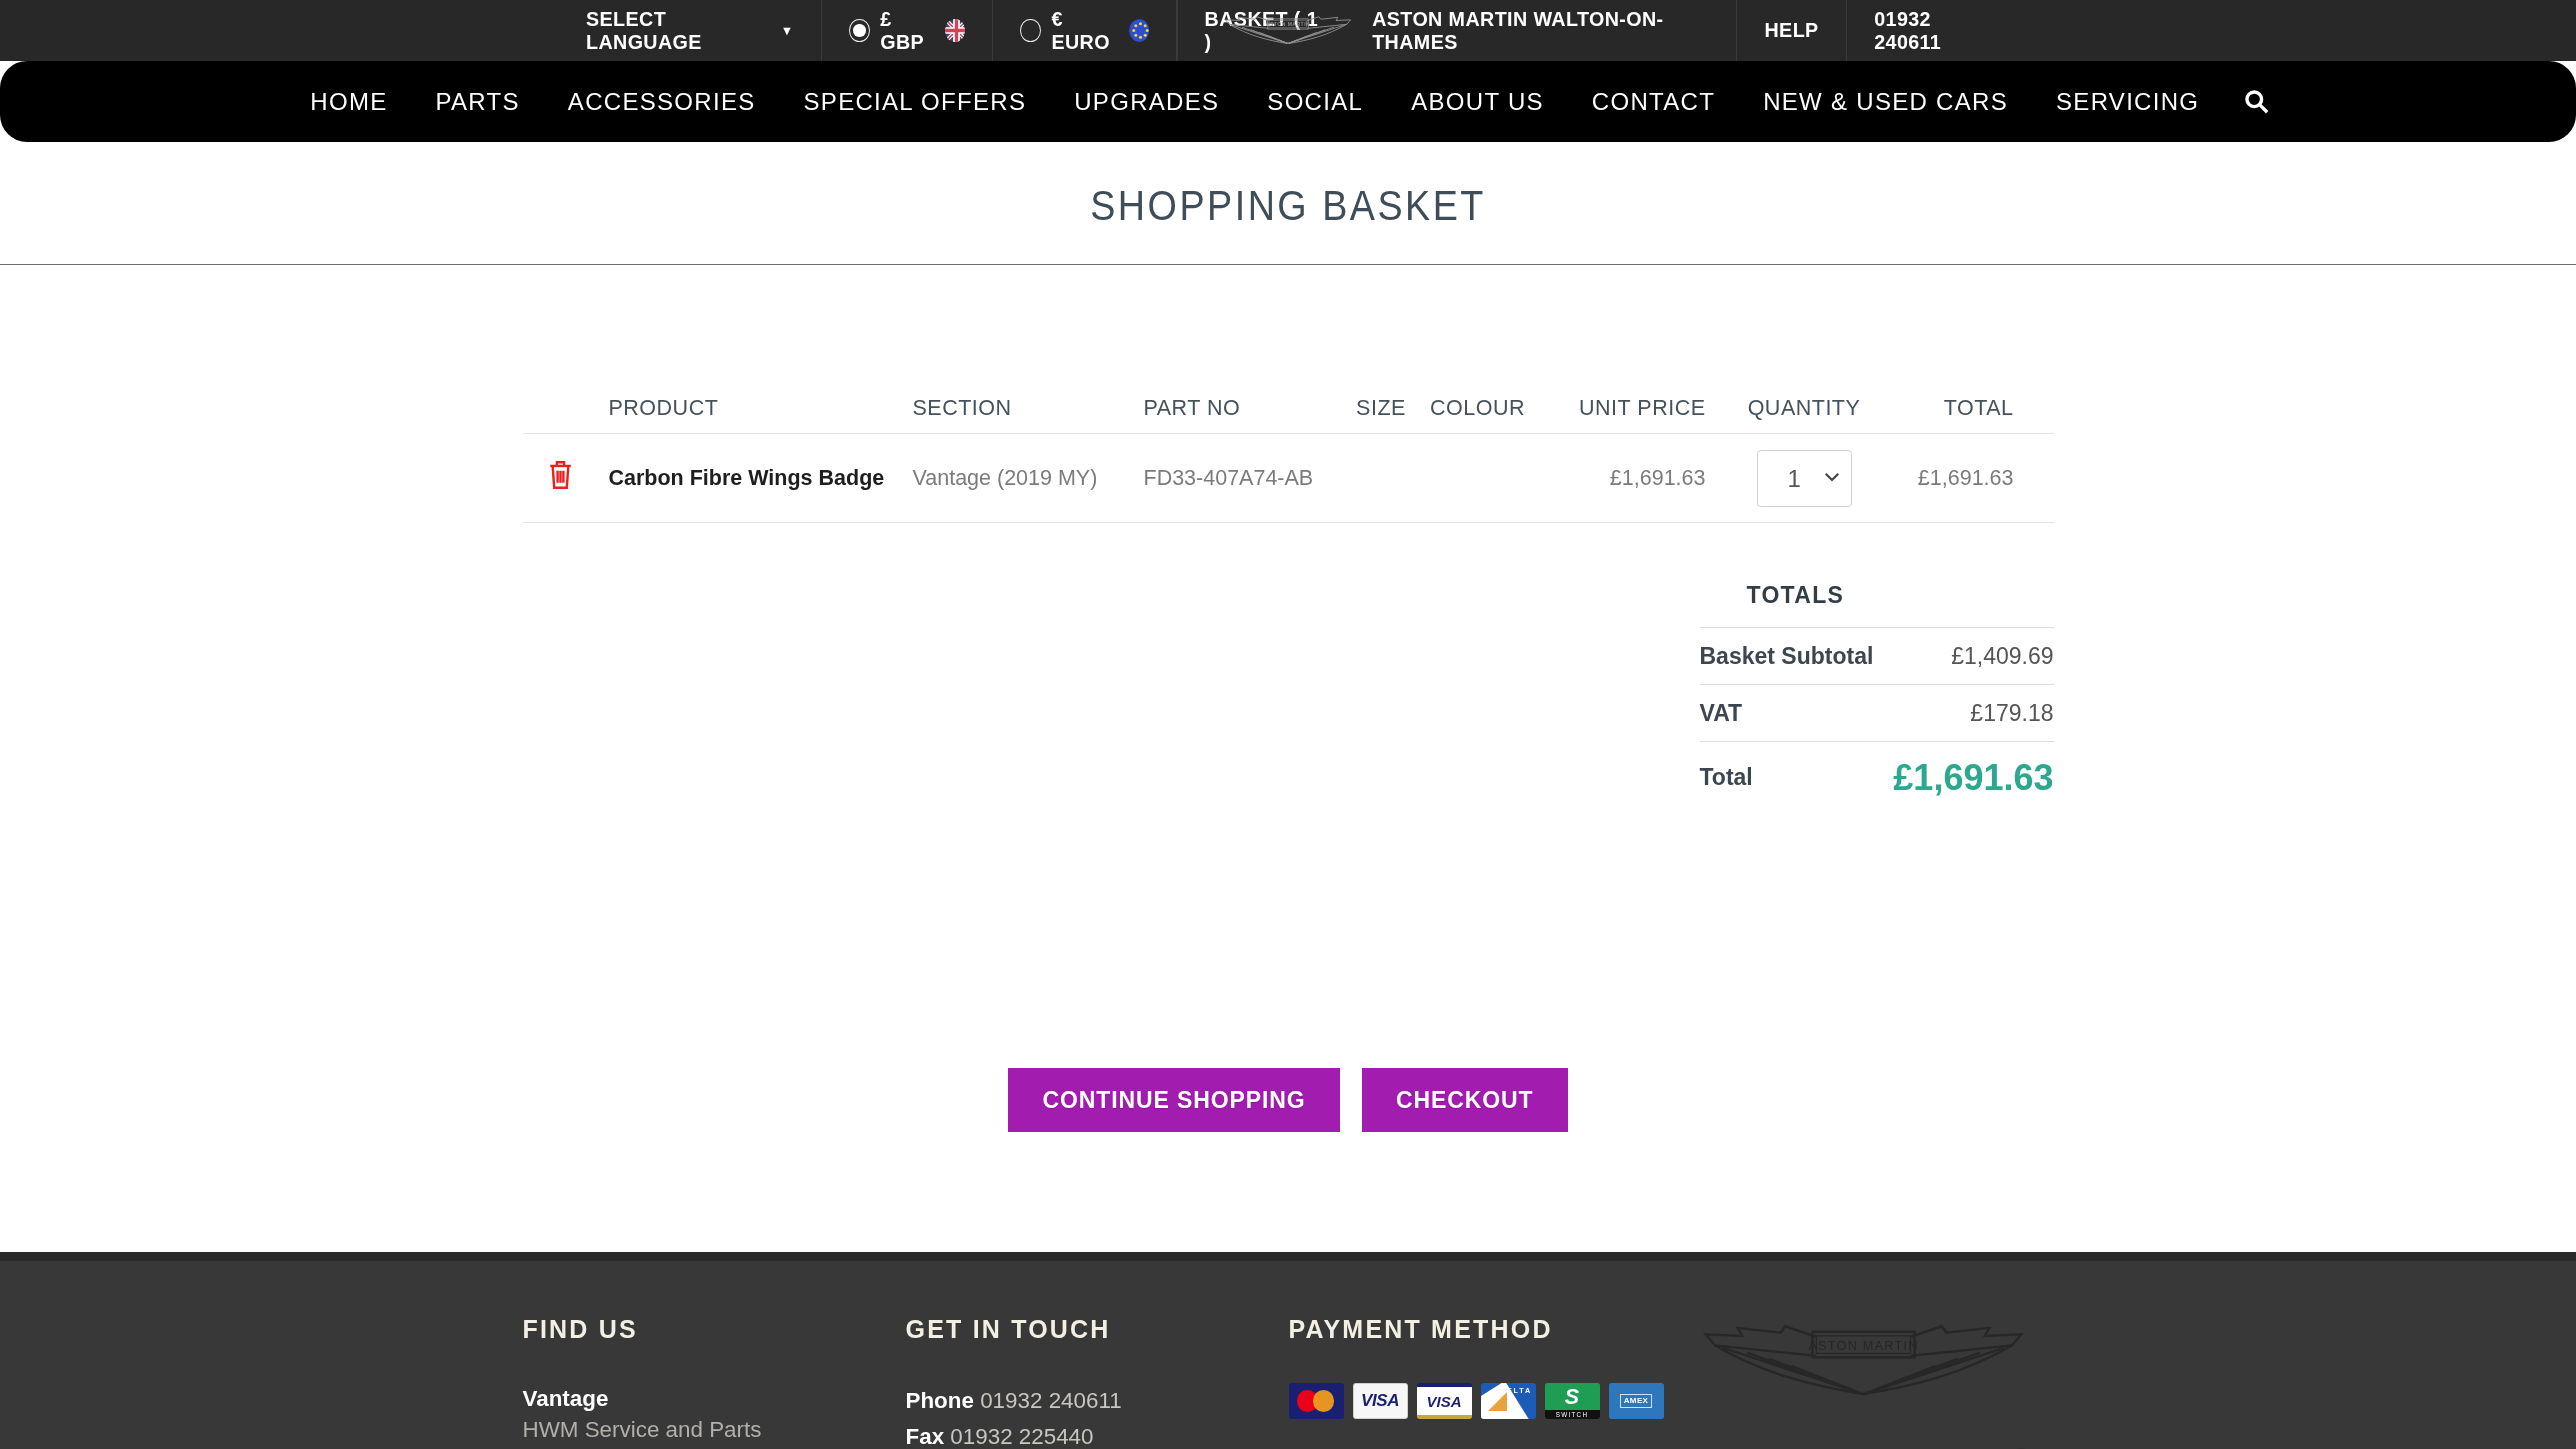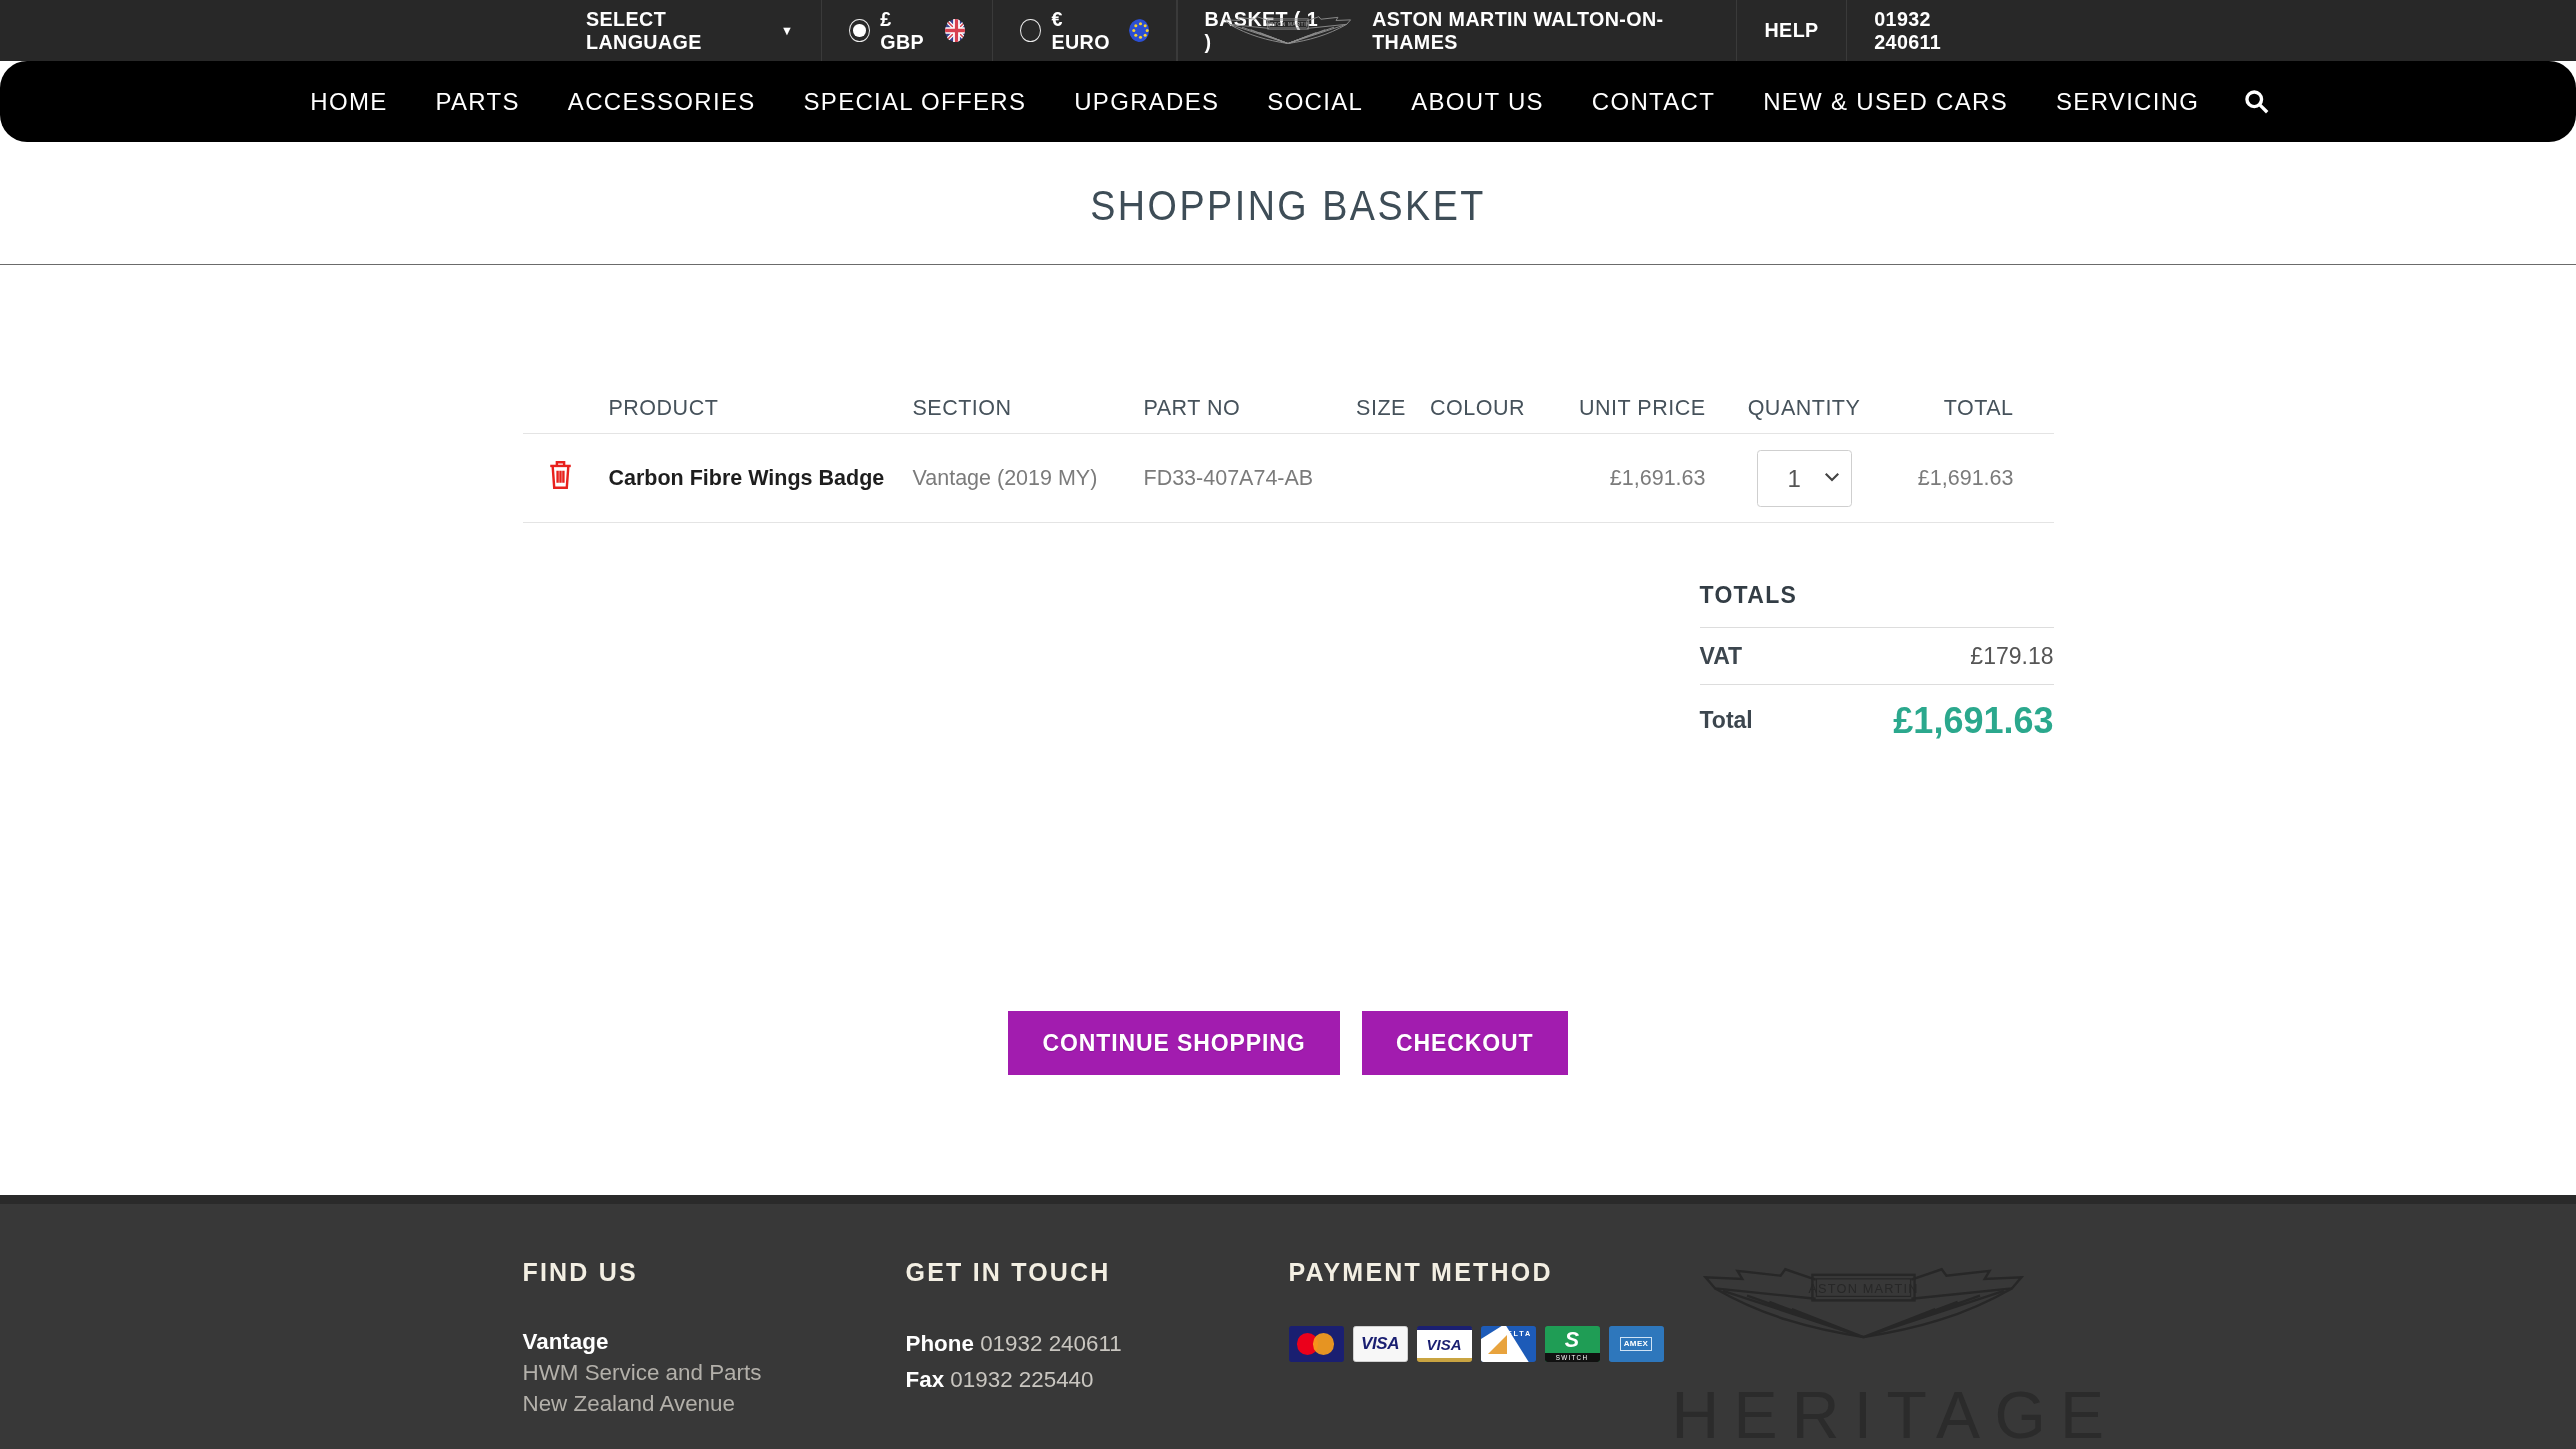--- a/index.html
+++ b/index.html
@@ -52,21 +52,21 @@
   .qty-wrap { position:relative; display:inline-block; }
   .qty-select { appearance:none; -webkit-appearance:none; width:95px; height:57px;
                 border:1.8px solid #cfcfcf; border-radius:3.6px; background:#fff;
                 font-size:24px; color:#555; padding-left:30px;
                 font-family:"Liberation Sans",sans-serif; cursor:pointer; }
   .qty-chevron { position:absolute; right:10.7px; top:21.5px; pointer-events:none; line-height:0; }
 
   
   .totals { width:354px; margin:59px 0 0 auto; }
   .totals-title { font-size:23px; font-weight:bold; color:#333d45; letter-spacing:1.3px;
-                  margin-bottom:18px; }
+                  margin-bottom:18px;margin-left:47px; }
   .totals-row { display:flex; justify-content:space-between; align-items:center;
                 height:57px; border-top:1.8px solid #ddd; font-size:23px; }
   .totals-row .t-label { color:#3c464e; font-weight:bold; }
   .totals-row .t-value { color:#555; }
   .totals-row.final { height:72px; }
   .totals-row.final .t-value { color:#2ba88d; font-size:36px; font-weight:bold; }
 
   
   .actions { display:flex; justify-content:center; gap:22.4px; margin-top:255px; }
   .btn { background:#a21caf; color:#fff; border:none; height:64px; padding:0 34px;
@@ -281,20 +281,24 @@
           </span>
         </span>
       </div>
       <div class="c-total">£1,691.63</div>
     </div>
   </div>
 
   <div class="totals">
     <div class="totals-title">TOTALS</div>
     <div class="totals-row">
+      <span class="t-label">Basket Subtotal</span>
+      <span class="t-value">£1,409.69</span>
+    </div>
+    <div class="totals-row">
       <span class="t-label">VAT</span>
       <span class="t-value">£179.18</span>
     </div>
     <div class="totals-row final">
       <span class="t-label">Total</span>
       <span class="t-value">£1,691.63</span>
     </div>
   </div>
 
   <div class="actions">

